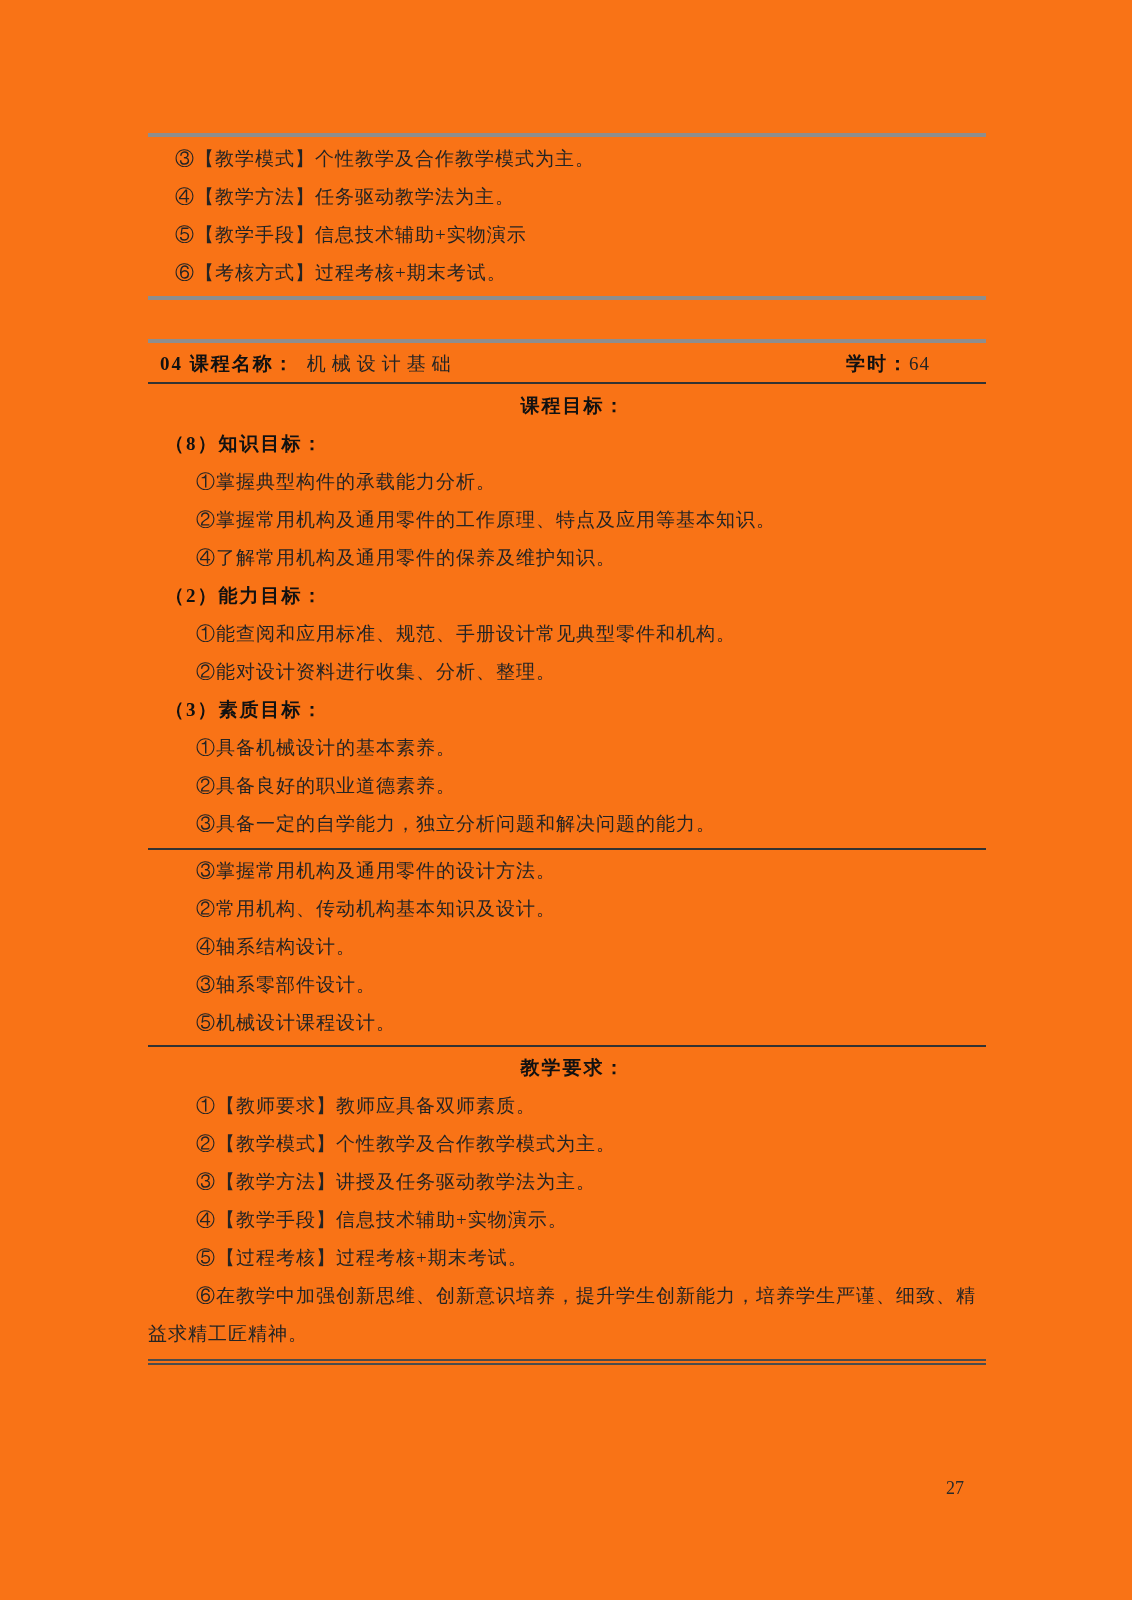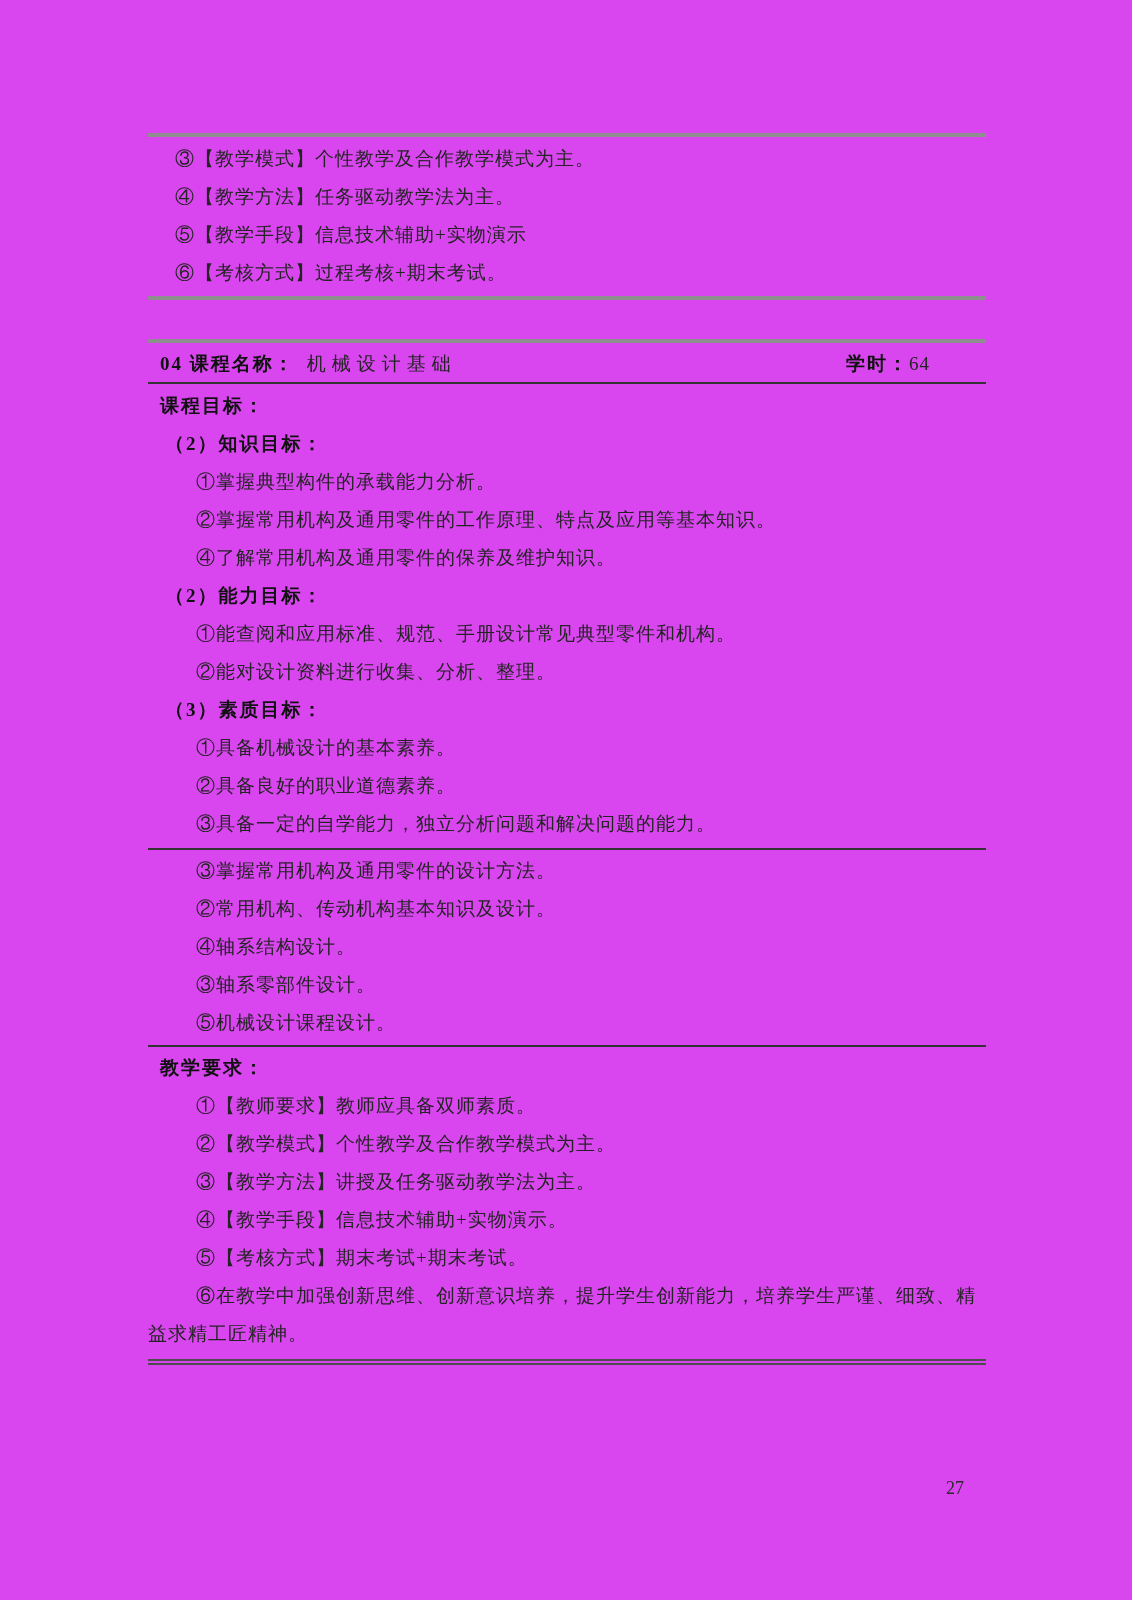--- a/index.html
+++ b/index.html
@@ -1,21 +1,21 @@
 <!DOCTYPE html>
 <html><head>
 <meta charset="utf-8">
 <style>
   * { margin: 0; padding: 0; box-sizing: border-box; }
   html, body { background: #e8e8e8; }
   .page {
     position: relative;
     width: 1132px;
     height: 1600px;
-    background: #d946ef;
+    background: #f97316;
     font-family: "Liberation Serif", "DejaVu Serif", serif;
     color: #1c1c1c;
     overflow: hidden;
   }
 
   
   .doc-table { position: absolute; left: 148px; width: 838px; }
   .body-line {
     font-size: 19px;
     line-height: 38px;
@@ -64,21 +64,21 @@
   .hours-value { font-size: 19px; font-weight: 400; letter-spacing: 1px; color: #242424; }
 
   .section { border-bottom: 2px solid #333; }
   .section:last-child { border-bottom: none; }
   .section-objectives   { padding: 3px 0 5px 0; }
   .section-content      { padding: 2px 0 3px 0; }
   .section-requirements { padding: 2px 0 6px 0; }
 
   .section-title {
     font-size: 19px; font-weight: 700; letter-spacing: 2px;
-    line-height: 38px; padding-left: 12px; color: #111;
+    line-height: 38px; padding-left: 12px; color: #111; text-align: center;
   }
   .group-title {
     font-size: 19px; font-weight: 700; letter-spacing: 2px;
     line-height: 38px; padding-left: 17px; color: #111;
   }
 
   
   .page-number {
     position: absolute;
     left: 946px;
@@ -102,21 +102,21 @@
   <div class="doc-table table-course">
 
     <div class="course-header-row">
       <span class="bold-label">04 课程名称：</span><span class="course-name">机械设计基础</span>
       <span class="hours"><span class="bold-label">学时：</span><span class="hours-value">64</span></span>
     </div>
 
     <div class="section section-objectives">
       <div class="section-title">课程目标：</div>
 
-      <div class="group-title">（2）知识目标：</div>
+      <div class="group-title">（8）知识目标：</div>
       <div class="body-line">①掌握典型构件的承载能力分析。</div>
       <div class="body-line">②掌握常用机构及通用零件的工作原理、特点及应用等基本知识。</div>
       <div class="body-line">④了解常用机构及通用零件的保养及维护知识。</div>
 
       <div class="group-title">（2）能力目标：</div>
       <div class="body-line">①能查阅和应用标准、规范、手册设计常见典型零件和机构。</div>
       <div class="body-line">②能对设计资料进行收集、分析、整理。</div>
 
       <div class="group-title">（3）素质目标：</div>
       <div class="body-line">①具备机械设计的基本素养。</div>
@@ -131,21 +131,21 @@
       <div class="body-line">③轴系零部件设计。</div>
       <div class="body-line">⑤机械设计课程设计。</div>
     </div>
 
     <div class="section section-requirements">
       <div class="section-title">教学要求：</div>
       <div class="body-line">①【教师要求】教师应具备双师素质。</div>
       <div class="body-line">②【教学模式】个性教学及合作教学模式为主。</div>
       <div class="body-line">③【教学方法】讲授及任务驱动教学法为主。</div>
       <div class="body-line">④【教学手段】信息技术辅助+实物演示。</div>
-      <div class="body-line">⑤【考核方式】期末考试+期末考试。</div>
+      <div class="body-line">⑤【过程考核】过程考核+期末考试。</div>
       <div class="body-line">⑥在教学中加强创新思维、创新意识培养，提升学生创新能力，培养学生严谨、细致、精益求精工匠精神。</div>
     </div>
 
   </div>
 
   <div class="page-number">27</div>
 
 </div>
 
 </body></html>

